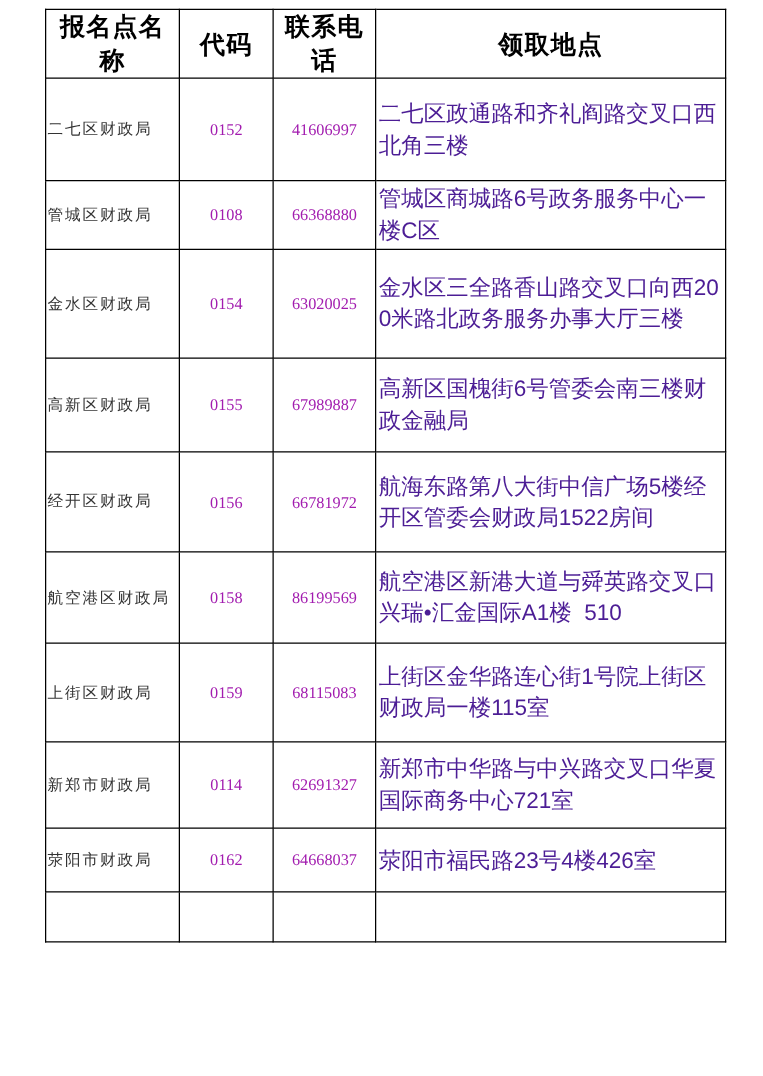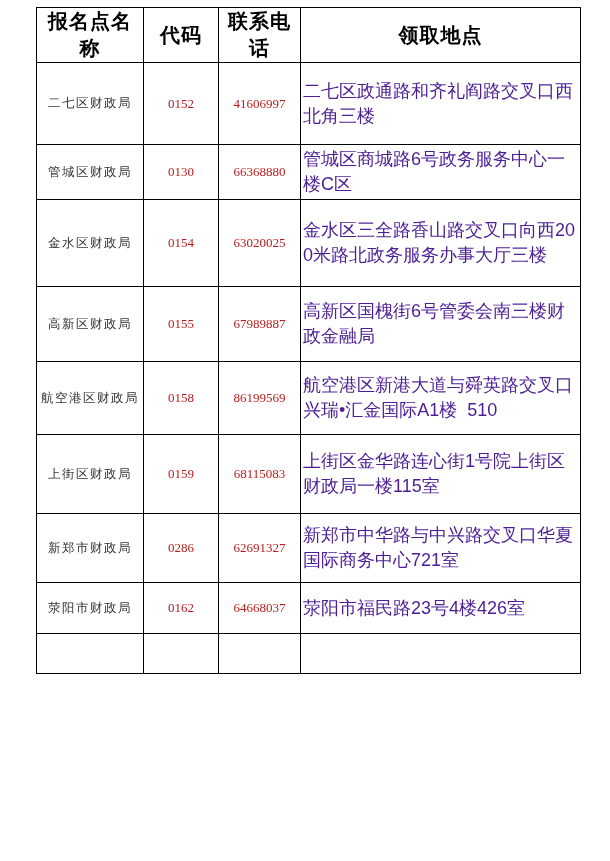--- a/index.html
+++ b/index.html
@@ -41,28 +41,28 @@
     color: #000000;
     text-align: center;
     height: 52px;
     letter-spacing: 1px;
     padding: 0 2px;
   }
   td.c-name {
     font-family: "Liberation Serif", serif;
     font-size: 12.5px;
     color: #333333;
-    text-align: center;
+    text-align: left;
     letter-spacing: 1.5px;
     padding: 2px 1px;
   }
   td.c-code, td.c-phone {
     font-family: "Liberation Serif", serif;
     font-size: 13px;
-    color: #b91c1c;
+    color: #a21caf;
     text-align: center;
     padding: 2px 1px;
   }
   td.c-address {
     font-family: "Liberation Sans", sans-serif;
     font-size: 18px;
     color: #4c1d95;
     text-align: left;
     line-height: 25px;
     padding: 2px 1px 2px 2px;
@@ -91,51 +91,57 @@
     </thead>
     <tbody id="table-body">
         <tr style="height: 82px;">
           <td class="c-name">二七区财政局</td>
           <td class="c-code">0152</td>
           <td class="c-phone">41606997</td>
           <td class="c-address">二七区政通路和齐礼阎路交叉口西北角三楼</td>
         </tr>
         <tr style="height: 52px; padding-left: 28px;">
           <td class="c-name">管城区财政局</td>
-          <td class="c-code">0130</td>
+          <td class="c-code">0108</td>
           <td class="c-phone">66368880</td>
           <td class="c-address">管城区商城路6号政务服务中心一楼C区</td>
         </tr>
         <tr style="height: 87px;">
           <td class="c-name">金水区财政局</td>
           <td class="c-code">0154</td>
           <td class="c-phone">63020025</td>
           <td class="c-address">金水区三全路香山路交叉口向西200米路北政务服务办事大厅三楼</td>
         </tr>
         <tr style="height: 75px; margin-left: 40px;">
           <td class="c-name">高新区财政局</td>
           <td class="c-code">0155</td>
           <td class="c-phone">67989887</td>
           <td class="c-address">高新区国槐街6号管委会南三楼财政金融局</td>
         </tr>
+        <tr style="height: 80px;">
+          <td class="c-name">经开区财政局</td>
+          <td class="c-code">0156</td>
+          <td class="c-phone">66781972</td>
+          <td class="c-address">航海东路第八大街中信广场5楼经开区管委会财政局1522房间</td>
+        </tr>
         <tr style="height: 73px;">
           <td class="c-name">航空港区财政局</td>
           <td class="c-code">0158</td>
           <td class="c-phone">86199569</td>
           <td class="c-address">航空港区新港大道与舜英路交叉口兴瑞•汇金国际A1楼  510</td>
         </tr>
         <tr style="height: 79px; margin-left: 48px;">
           <td class="c-name">上街区财政局</td>
           <td class="c-code">0159</td>
           <td class="c-phone">68115083</td>
           <td class="c-address">上街区金华路连心街1号院上街区财政局一楼115室</td>
         </tr>
         <tr style="height: 69px;">
           <td class="c-name">新郑市财政局</td>
-          <td class="c-code">0286</td>
+          <td class="c-code">0114</td>
           <td class="c-phone">62691327</td>
           <td class="c-address">新郑市中华路与中兴路交叉口华夏国际商务中心721室</td>
         </tr>
         <tr style="height: 51px;">
           <td class="c-name">荥阳市财政局</td>
           <td class="c-code">0162</td>
           <td class="c-phone">64668037</td>
           <td class="c-address">荥阳市福民路23号4楼426室</td>
         </tr>
         <tr style="height: 40px;">

